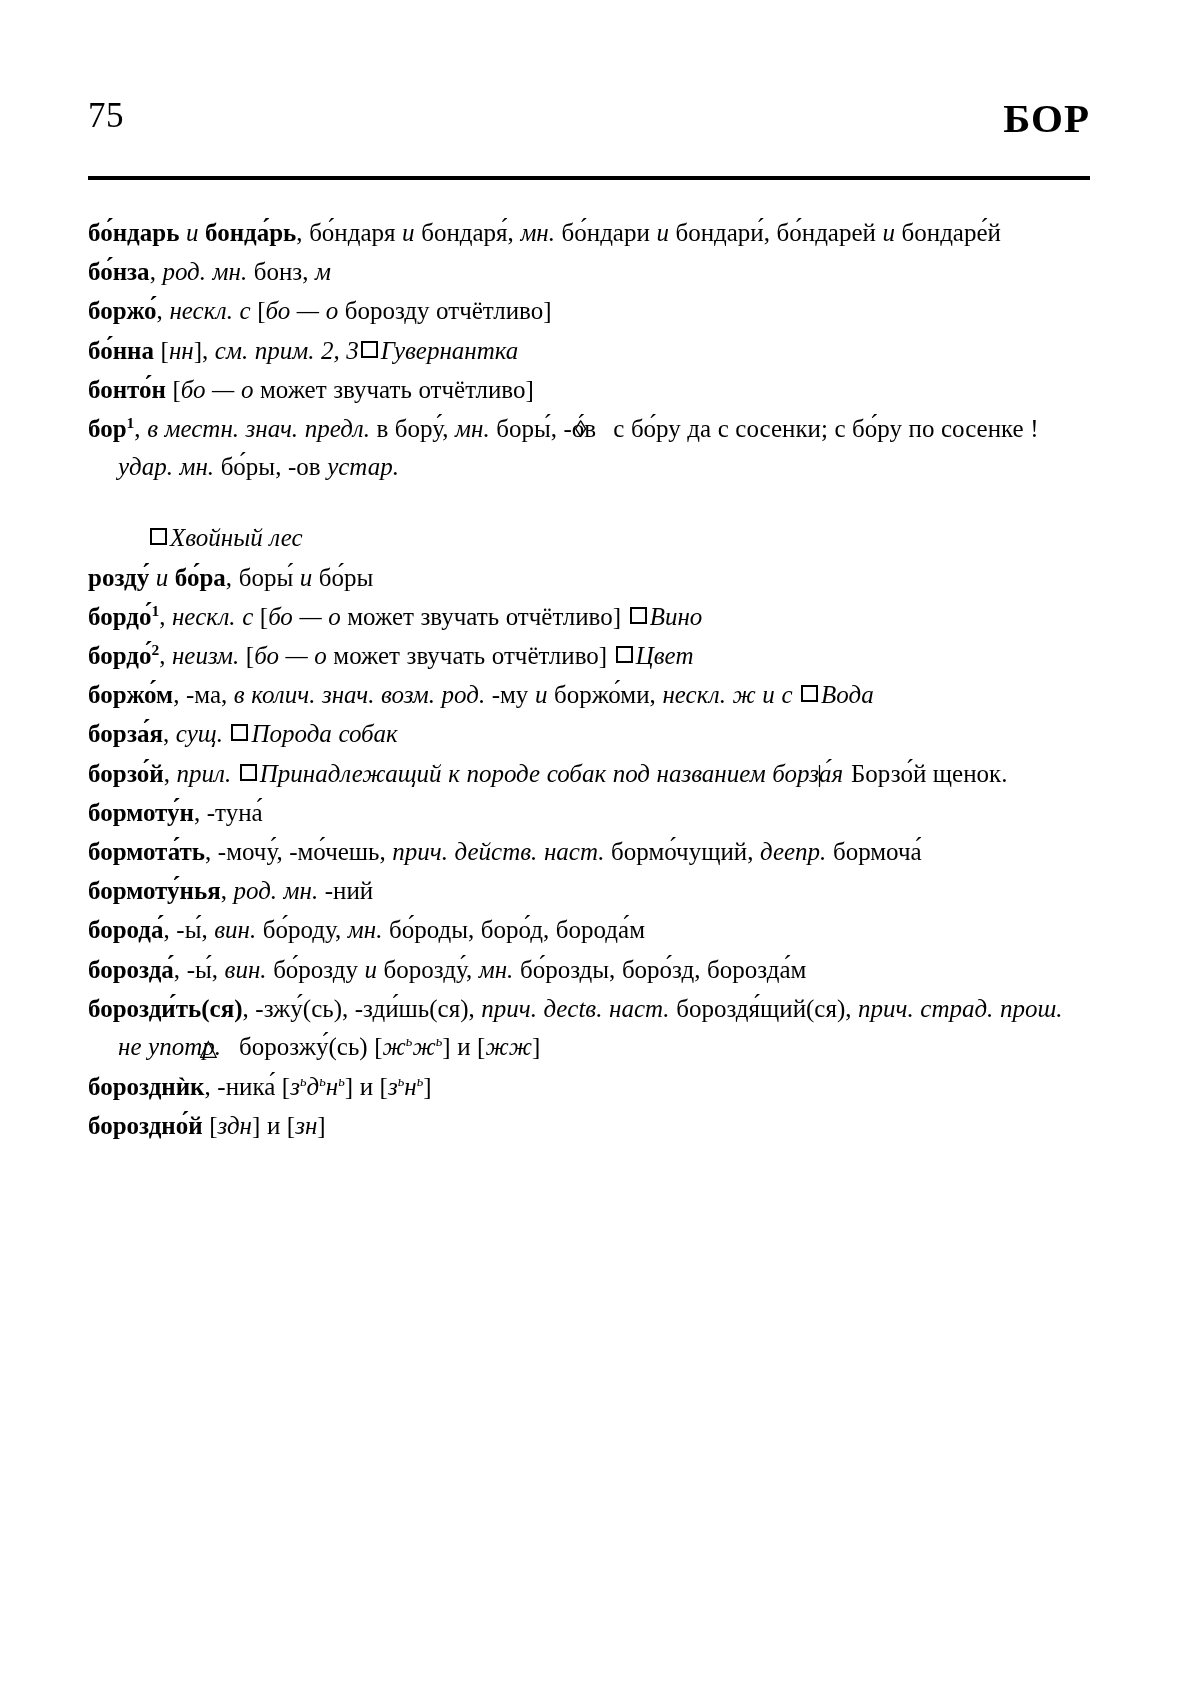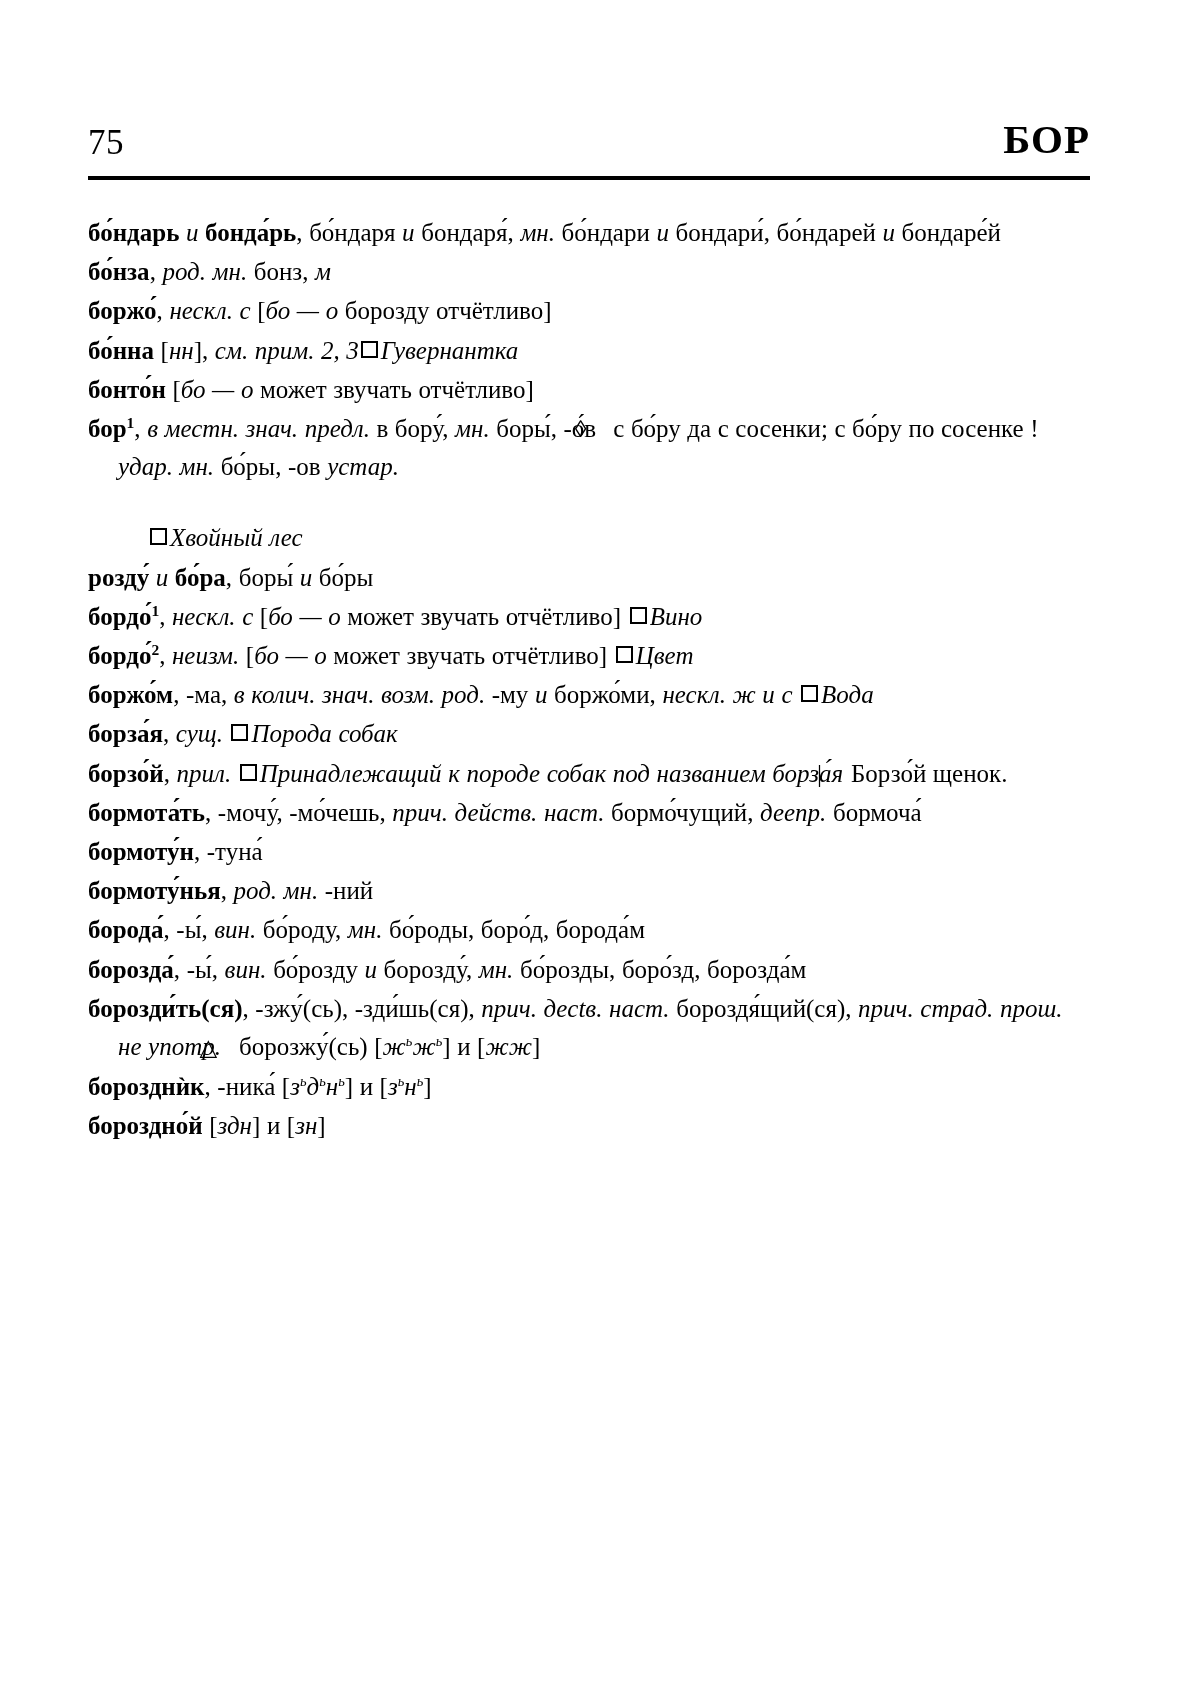--- a/index.html
+++ b/index.html
@@ -24,21 +24,20 @@
   }
 
   
   .running-head {
     position: absolute;
     left: 88px;
     right: 88px;
     top: 98px;
     height: 62px;
     display: flex;
-    align-items: flex-end;
     justify-content: space-between;
   }
   .folio {
     font-family: "Liberation Serif", "DejaVu Serif", serif;
     font-size: 35px;
     line-height: 1;
     letter-spacing: 0.5px;
   }
   .head-word {
     font-family: "Liberation Serif", "DejaVu Serif", serif;
@@ -137,22 +136,22 @@
       <p class="entry"><span class="hw">бо́нна</span><span class="rm"> [</span><span class="it">нн</span><span class="rm">], </span><span class="it">см. прим. 2, 3</span><span class="sym-box"></span><span class="it">Гувернантка</span></p>
       <p class="entry"><span class="hw">бонто́н</span><span class="rm"> [</span><span class="it">бо — о</span><span class="rm"> может звучать отчётливо]</span></p>
       <p class="entry"><span class="hw">бор</span><span class="sup">1</span><span class="rm">, </span><span class="it">в местн. знач. предл.</span><span class="rm"> в бору́, </span><span class="it">мн.</span><span class="rm"> боры́, -о́в </span><span class="sym-diamond">◊</span><span class="rm"> с бо́ру да с сосенки; с бо́ру по сосенке ! </span><span class="it">удар. мн.</span><span class="rm"> бо́ры, -ов </span><span class="it">устар.</span></p>
       <p class="entry" style="text-indent: 0px; padding-left: 60px; margin-top: 33px;"><span class="sym-box"></span><span class="it">Хвойный лес</span></p>
       <p class="entry"><span class="hw">розду́</span><span class="rm"> </span><span class="it">и</span><span class="rm"> </span><span class="hw">бо́ра</span><span class="rm">, боры́ </span><span class="it">и</span><span class="rm"> бо́ры</span></p>
       <p class="entry"><span class="hw">бордо́</span><span class="sup">1</span><span class="rm">, </span><span class="it">нескл. с</span><span class="rm"> [</span><span class="it">бо — о</span><span class="rm"> может звучать отчётливо] </span><span class="sym-box"></span><span class="it">Вино</span></p>
       <p class="entry"><span class="hw">бордо́</span><span class="sup">2</span><span class="rm">, </span><span class="it">неизм.</span><span class="rm"> [</span><span class="it">бо — о</span><span class="rm"> может звучать отчётливо] </span><span class="sym-box"></span><span class="it">Цвет</span></p>
       <p class="entry"><span class="hw">боржо́м</span><span class="rm">, -ма, </span><span class="it">в колич. знач. возм. род.</span><span class="rm"> -му </span><span class="it">и</span><span class="rm"> боржо́ми, </span><span class="it">нескл. ж и с</span><span class="rm"> </span><span class="sym-box"></span><span class="it">Вода</span></p>
       <p class="entry"><span class="hw">борза́я</span><span class="rm">, </span><span class="it">сущ.</span><span class="rm"> </span><span class="sym-box"></span><span class="it">Порода собак</span></p>
       <p class="entry"><span class="hw">борзо́й</span><span class="rm">, </span><span class="it">прил.</span><span class="rm"> </span><span class="sym-box"></span><span class="it">Принадлежащий к породе собак под названием борза́я</span><span class="sym-bar">|</span><span class="rm">Борзо́й щенок.</span></p>
+      <p class="entry"><span class="hw">бормоту́н</span><span class="rm">, -туна́</span></p>
       <p class="entry"><span class="hw">бормота́ть</span><span class="rm">, -мочу́, -мо́чешь, </span><span class="it">прич. действ. наст.</span><span class="rm"> бормо́чущий, </span><span class="it">деепр.</span><span class="rm"> бормоча́</span></p>
-      <p class="entry"><span class="hw">бормоту́н</span><span class="rm">, -туна́</span></p>
       <p class="entry"><span class="hw">бормоту́нья</span><span class="rm">, </span><span class="it">род. мн.</span><span class="rm"> -ний</span></p>
       <p class="entry"><span class="hw">борода́</span><span class="rm">, -ы́, </span><span class="it">вин.</span><span class="rm"> бо́роду, </span><span class="it">мн.</span><span class="rm"> бо́роды, боро́д, борода́м</span></p>
       <p class="entry"><span class="hw">борозда́</span><span class="rm">, -ы́, </span><span class="it">вин.</span><span class="rm"> бо́розду </span><span class="it">и</span><span class="rm"> борозду́, </span><span class="it">мн.</span><span class="rm"> бо́розды, боро́зд, борозда́м</span></p>
       <p class="entry"><span class="hw">борозди́ть(ся)</span><span class="rm">, -зжу́(сь), -зди́шь(ся), </span><span class="it">прич. дectв. наст.</span><span class="rm"> бороздя́щий(ся), </span><span class="it">прич. страд. прош. не употр.</span><span class="rm"> </span><span class="sym-triangle">△</span><span class="rm"> борозжу́(сь) [</span><span class="bi">ж<span class="phon-soft">ь</span>ж<span class="phon-soft">ь</span></span><span class="rm">] и [</span><span class="bi">жж</span><span class="rm">]</span></p>
       <p class="entry"><span class="hw">борозднѝк</span><span class="rm">, -ника́ [</span><span class="bi">з<span class="phon-soft">ь</span>д<span class="phon-soft">ь</span>н<span class="phon-soft">ь</span></span><span class="rm">] и [</span><span class="bi">з<span class="phon-soft">ь</span>н<span class="phon-soft">ь</span></span><span class="rm">]</span></p>
       <p class="entry"><span class="hw">бороздно́й</span><span class="rm"> [</span><span class="bi">здн</span><span class="rm">] и [</span><span class="bi">зн</span><span class="rm">]</span></p>
     </div>
 
 </div>
 

